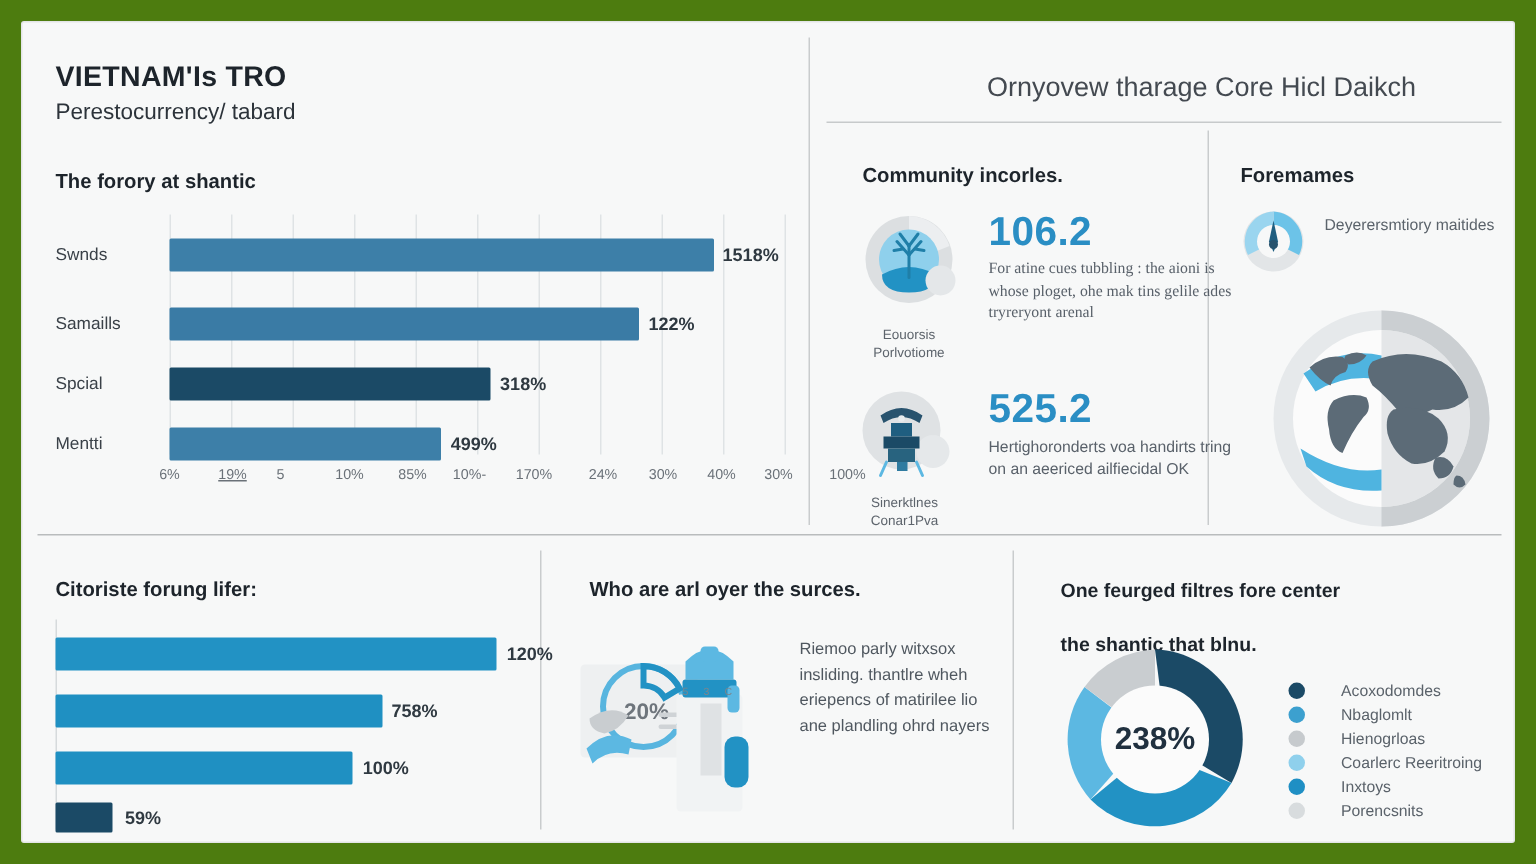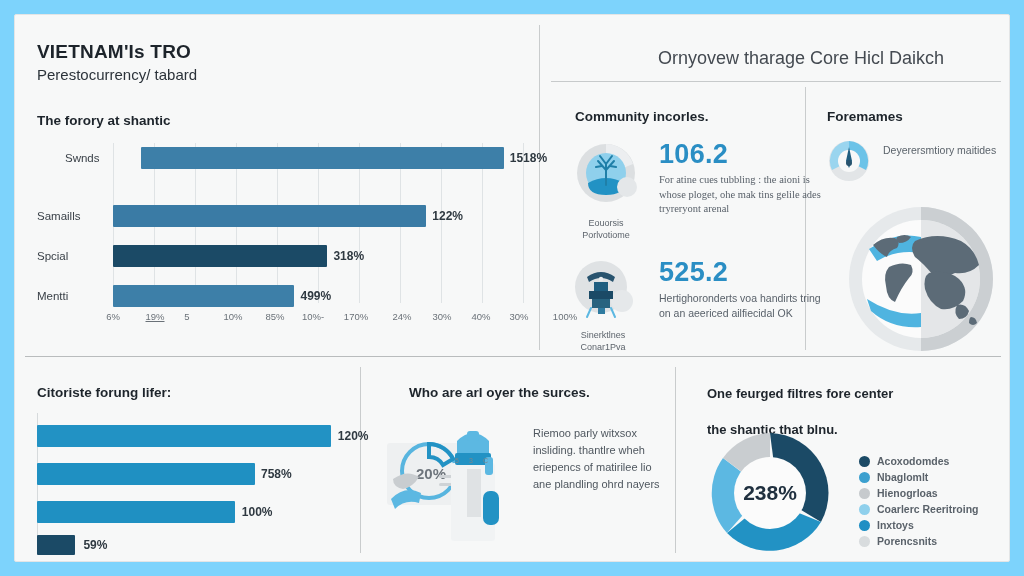--- a/index.html
+++ b/index.html
@@ -9,21 +9,21 @@
     height: 576px;
     overflow: hidden;
     background: #ffffff;
     font-family: "Liberation Sans", sans-serif;
   }
 
   #board {
     position: relative;
     width: 1024px;
     height: 576px;
-    background: #7dd3fc;
+    background: #4d7c0f;
     padding: 14px;
   }
 
   #canvas {
     position: relative;
     width: 996px;
     height: 548px;
     background: #f7f8f8;
     border: 1px solid #e3e5e6;
     border-radius: 2px;
@@ -172,26 +172,25 @@
     position: absolute;
     font-size: 11px;
     color: #4f575f;
     line-height: 17px;
   }
 
   
   .legend-item {
     position: absolute;
     display: flex;
-    align-items: center;
-    gap: 7px;
+    align-items: flex-start;
+    gap: 24px;
     font-size: 10.5px;
     color: #5a626a;
     white-space: nowrap;
-    font-weight: bold;
   }
   .legend-dot {
     width: 11px; height: 11px;
     border-radius: 50%;
     flex: 0 0 auto;
   }
   .donut-center {
     position: absolute;
     font-size: 21px;
     font-weight: bold;
@@ -226,21 +225,21 @@
       <div class="grid-line" style="left:158px; top:0; height:160px;"></div>
       <div class="grid-line" style="left:199px; top:0; height:160px;"></div>
       <div class="grid-line" style="left:240px; top:0; height:160px;"></div>
       <div class="grid-line" style="left:281px; top:0; height:160px;"></div>
       <div class="grid-line" style="left:322px; top:0; height:160px;"></div>
       <div class="grid-line" style="left:363px; top:0; height:160px;"></div>
       <div class="grid-line" style="left:404px; top:0; height:160px;"></div>
       <div class="grid-line" style="left:445px; top:0; height:160px;"></div>
       <div class="grid-line" style="left:486px; top:0; height:160px;"></div>
 
-      <div class="bar-row" style="top:4px; height:22px;margin-left:28px;">
+      <div class="bar-row" style="top:16px; height:22px;">
         <div class="bar-label" style="top:3px;">Swnds</div>
         <div class="bar-track">
           <div class="bar-fill" style="width:88%; background:#3d7fa8;"></div>
           <div class="bar-value" style="left:89.5%; top:3px;">1518%</div>
         </div>
       </div>
 
       <div class="bar-row" style="top:62px; height:22px;">
         <div class="bar-label" style="top:3px;">Samaills</div>
         <div class="bar-track">
@@ -388,21 +387,21 @@
       </div>
 
       <div class="bar-row" style="top:122px; height:20px;">
         <div class="bl-bar-track" style="width:100%;">
           <div class="bar-fill" style="width:12%; background:#1b4a66;"></div>
           <div class="bar-value" style="left:14.5%; top:2px;">59%</div>
         </div>
       </div>
     </div>
 
-    <div class="panel-head" style="left:378px; top:370px;margin-left:16px;">Who are arl oyer the surces.</div>
+    <div class="panel-head" style="left:378px; top:370px;">Who are arl oyer the surces.</div>
 
     <div style="position:absolute; left:368px; top:398px;">
       <svg width="150" height="140" viewBox="0 0 150 140">
         <rect x="4" y="30" width="78" height="62" rx="3" fill="#eef0f1"></rect>
         <circle cx="46" cy="58" r="27" fill="none" stroke="#58b5df" stroke-width="4"></circle>
         <path d="M46 31 A27 27 0 0 1 70 46 L60 52 A16 16 0 0 0 46 44 Z" fill="none" stroke="#2292c4" stroke-width="4"></path>
         <text x="33" y="66" font-family="Liberation Sans, sans-serif" font-size="15" font-weight="bold" fill="#6e757c">20%</text>
         <path d="M10 66 q14 -10 26 -2 q-6 10 -16 12 q-10 -2 -10 -10 Z" fill="#c9cdd0"></path>
         <path d="M8 86 q14 -14 30 -6 l-2 10 q-14 -4 -24 6 Z" fill="#5cb8e2"></path>
         <rect x="56" y="62" width="22" height="3" rx="1.5" fill="#cfd3d6"></rect>

